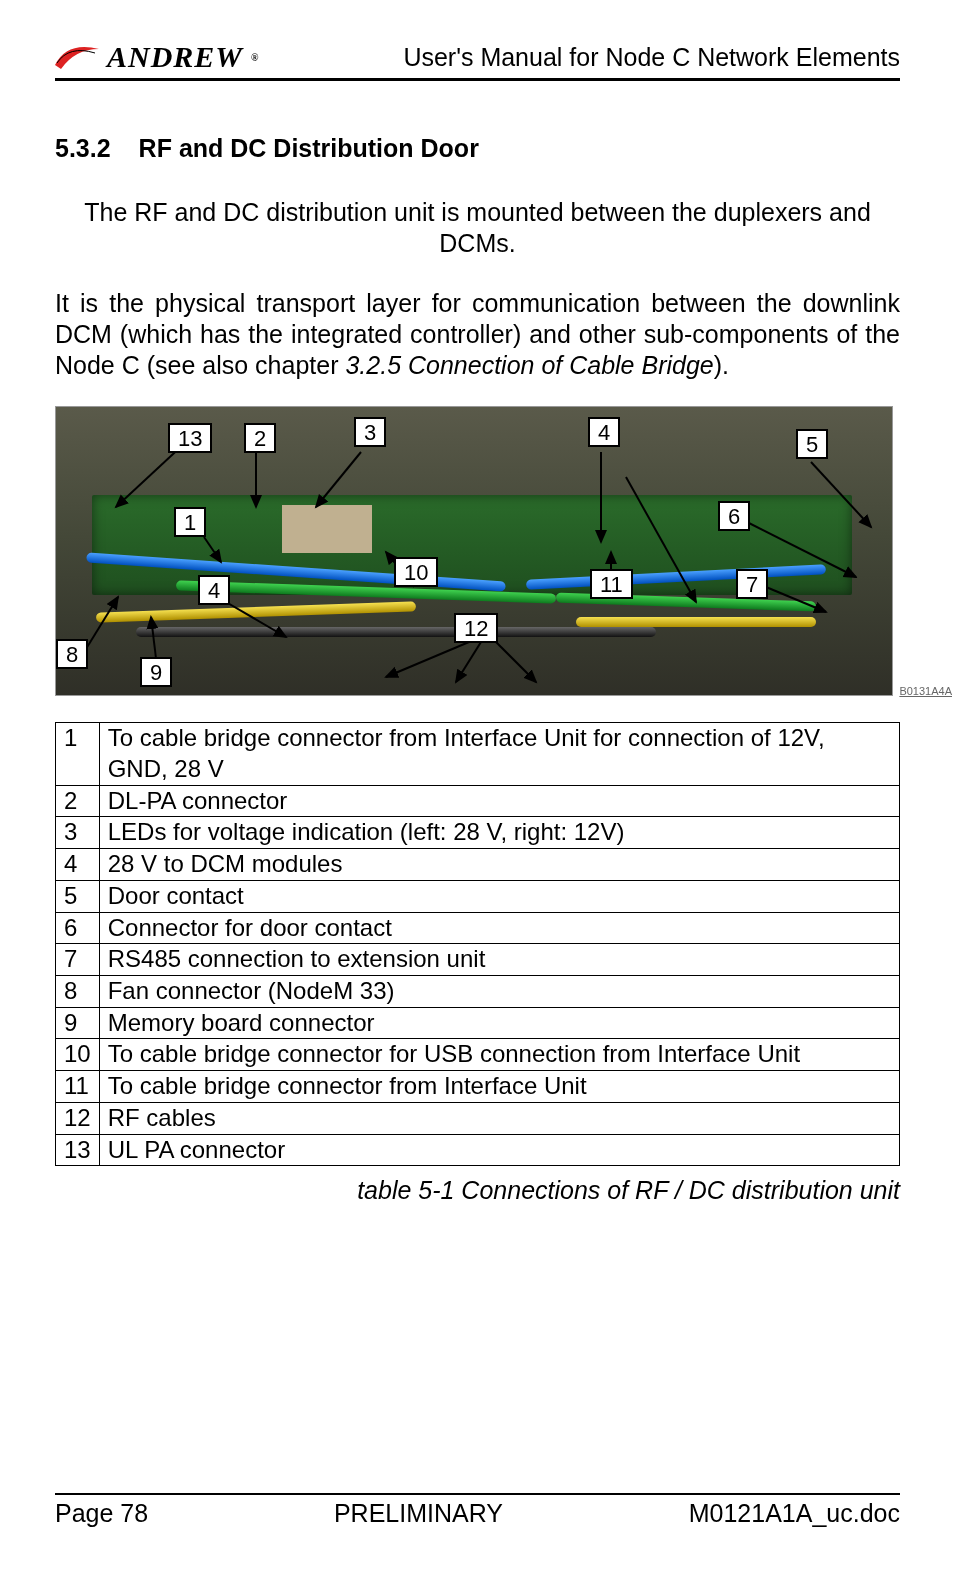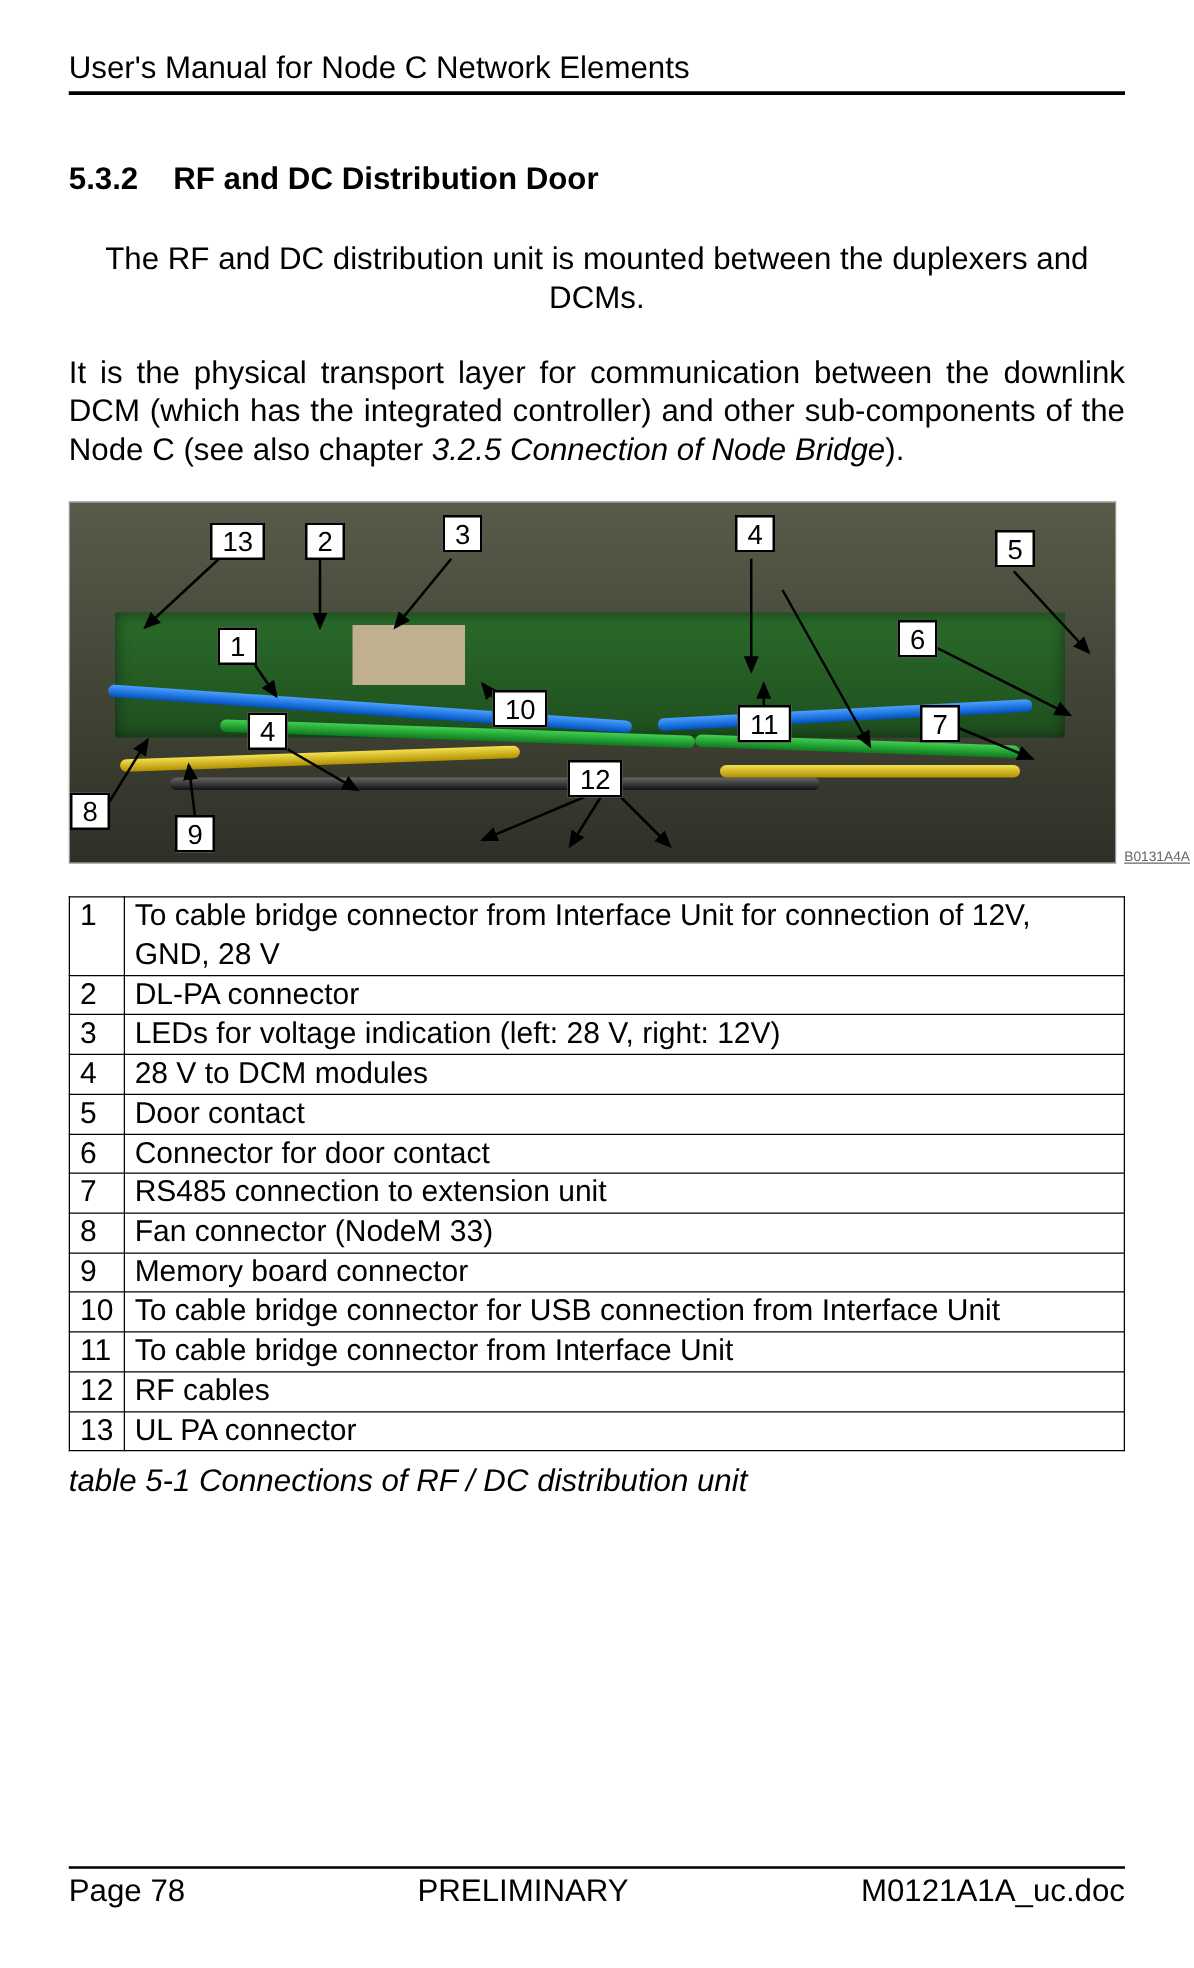--- a/index.html
+++ b/index.html
@@ -155,21 +155,21 @@
     border: 1px solid #000;
     padding: 0 8px;
     line-height: 1.28;
     vertical-align: top;
   }
   .conn-table td.num {
     width: 42px;
     text-align: left;
   }
   .table-caption {
-    text-align: left;
+    text-align: right;
     font-style: italic;
     font-size: 25px;
     margin-top: 10px;
   }
   .footer {
     position: absolute;
     left: 55px;
     right: 55px;
     bottom: 46px;
     border-top: 2px solid #000;
@@ -178,32 +178,40 @@
     font-size: 25px;
     padding-top: 4px;
   }
 </style>
 </head>
 <body>
 
 <div class="page">
 
   <div class="header-row">
+    <div class="logo-box">
+      <svg class="logo-swoosh" viewBox="0 0 44 28">
+        <path d="M0 22 Q 12 -2 44 6 Q 20 6 6 26 Z" fill="#d22"></path>
+        <path d="M2 20 Q 14 2 40 10" stroke="#000" stroke-width="1" fill="none"></path>
+      </svg>
+      <span>ANDREW</span>
+      <span style="font-size:10px;font-style:normal;">®</span>
+    </div>
     <div class="doc-title">User's Manual for Node C Network Elements</div>
   </div>
 
   <div class="section-heading">
     <span>5.3.2</span>
     <span>RF and DC Distribution Door</span>
   </div>
 
   <p class="body-text">The RF and DC distribution unit is mounted between the duplexers and DCMs.</p>
 
   <p class="body-text justify">
-    <span>It is the physical transport layer for communication between the downlink DCM (which has the integrated controller) and other sub-components of the Node C (see also chapter </span><span class="ref">3.2.5 Connection of Node Bridge</span><span>).</span>
+    <span>It is the physical transport layer for communication between the downlink DCM (which has the integrated controller) and other sub-components of the Node C (see also chapter </span><span class="ref">3.2.5 Connection of Cable Bridge</span><span>).</span>
   </p>
 
   <div class="figure-box">
     <div class="figure-bg"></div>
     <div class="pcb"></div>
     <div class="wires">
       <div class="wire blue" style="left:30px;  top:50px;  width:420px; transform:rotate(4deg);"></div>
       <div class="wire green" style="left:120px; top:70px;  width:380px; transform:rotate(2deg);"></div>
       <div class="wire yellow" style="left:40px;  top:90px;  width:320px; transform:rotate(-2deg);"></div>
       <div class="wire black" style="left:80px;  top:110px; width:520px;"></div>

